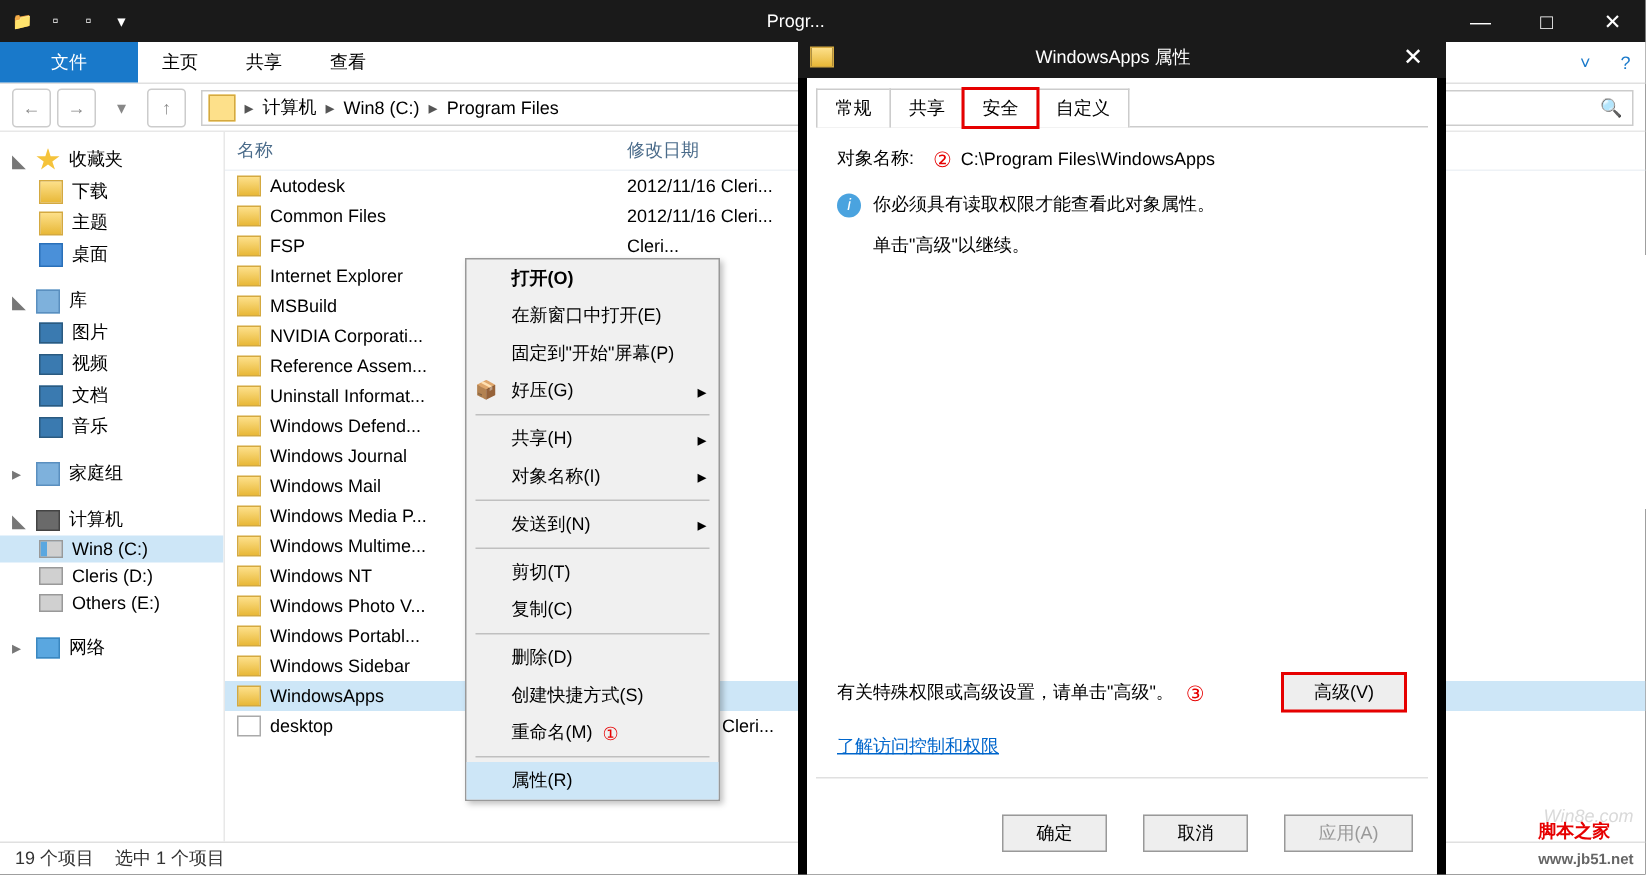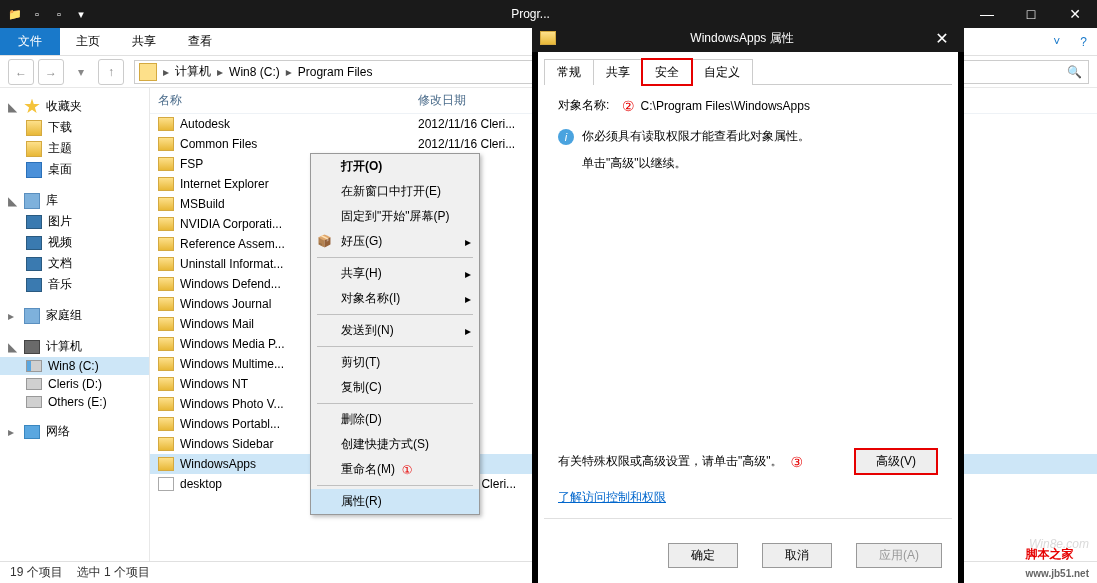--- a/index.html
+++ b/index.html
@@ -8,21 +8,21 @@
 
 .explorer { position:absolute; left:0; top:0; width:1097px; height:583px; background:#fff; }
 .titlebar { height:28px; background:#1a1a1a; display:flex; align-items:center; color:#fff; }
 .titlebar .tbicons { display:flex; gap:4px; padding:0 6px; }
 .titlebar .tbicons span { width:18px; height:18px; display:flex; align-items:center; justify-content:center; font-size:11px; }
 .titlebar .title { flex:1; text-align:center; font-size:12px; }
 .winctl { display:flex; }
 .winctl div { width:44px; height:28px; display:flex; align-items:center; justify-content:center; color:#fff; font-size:14px; font-family:Arial; }
 
 .ribbon { height:28px; background:#fff; display:flex; align-items:stretch; border-bottom:1px solid #e0e0e0; }
-.ribbon .file { background:#1979ca; color:#fff; padding:0 18px; display:flex; align-items:center; }
+.ribbon .file { background:#1979ca; color:#fff; padding:0 34px; display:flex; align-items:center; }
 .ribbon .tab { padding:0 16px; display:flex; align-items:center; }
 .ribbon .spacer { flex:1; }
 .ribbon .help { padding:0 10px; display:flex; align-items:center; color:#1979ca; }
 
 .navbar { height:32px; display:flex; align-items:center; padding:0 8px; gap:4px; border-bottom:1px solid #e8e8e8; }
 .nav-arrow { width:26px; height:26px; border:1px solid #ccc; border-radius:3px; display:flex; align-items:center; justify-content:center; color:#888; }
 .breadcrumb { flex:1; height:24px; border:1px solid #ccc; display:flex; align-items:center; padding:0 2px; margin-left:6px; }
 .breadcrumb .bcicon { width:18px; height:18px; background:#fde08a; border:1px solid #d4a940; margin:0 2px; }
 .breadcrumb .sep { padding:0 4px; color:#555; }
 .breadcrumb .bcitem { padding:0 2px; }
@@ -54,21 +54,21 @@
 .flrow { display:flex; align-items:center; padding:1px 8px; height:20px; }
 .flrow.sel { background:#cde6f7; }
 .flrow .ficon { width:16px; height:14px; background:linear-gradient(#fde08a,#e8b838); border:1px solid #d4a940; margin-right:6px; }
 .flrow .ficon.file { background:#fff; border:1px solid #aaa; }
 .flrow .fname { width:238px; overflow:hidden; white-space:nowrap; }
 .flrow .fdate { overflow:hidden; white-space:nowrap; }
 
 .statusbar { height:22px; border-top:1px solid #e0e0e0; display:flex; align-items:center; padding:0 10px; gap:14px; color:#333; }
 
 
-.ctxmenu { position:absolute; left:310px; top:153px; width:170px; background:#f0f0f0; border:1px solid #999; box-shadow:2px 2px 4px rgba(0,0,0,.25); z-index:50; }
+.ctxmenu { position:absolute; left:310px; top:172px; width:170px; background:#f0f0f0; border:1px solid #999; box-shadow:2px 2px 4px rgba(0,0,0,.25); z-index:50; }
 .ctxmenu .mi { padding:4px 10px 4px 30px; display:flex; align-items:center; position:relative; }
 .ctxmenu .mi.sel { background:#cde6f7; }
 .ctxmenu .mi.bold { font-weight:700; }
 .ctxmenu .sep { height:1px; background:#c0c0c0; margin:3px 6px; }
 .ctxmenu .sub { position:absolute; right:8px; }
 .ctxmenu .micon { position:absolute; left:6px; width:16px; height:16px; }
 
 
 .propwin { position:absolute; left:532px; top:0; width:432px; height:580px; background:#000; z-index:100;margin-top:24px; }
 .propwin .ptitle { height:28px; background:#1a1a1a; color:#fff; display:flex; align-items:center; }

